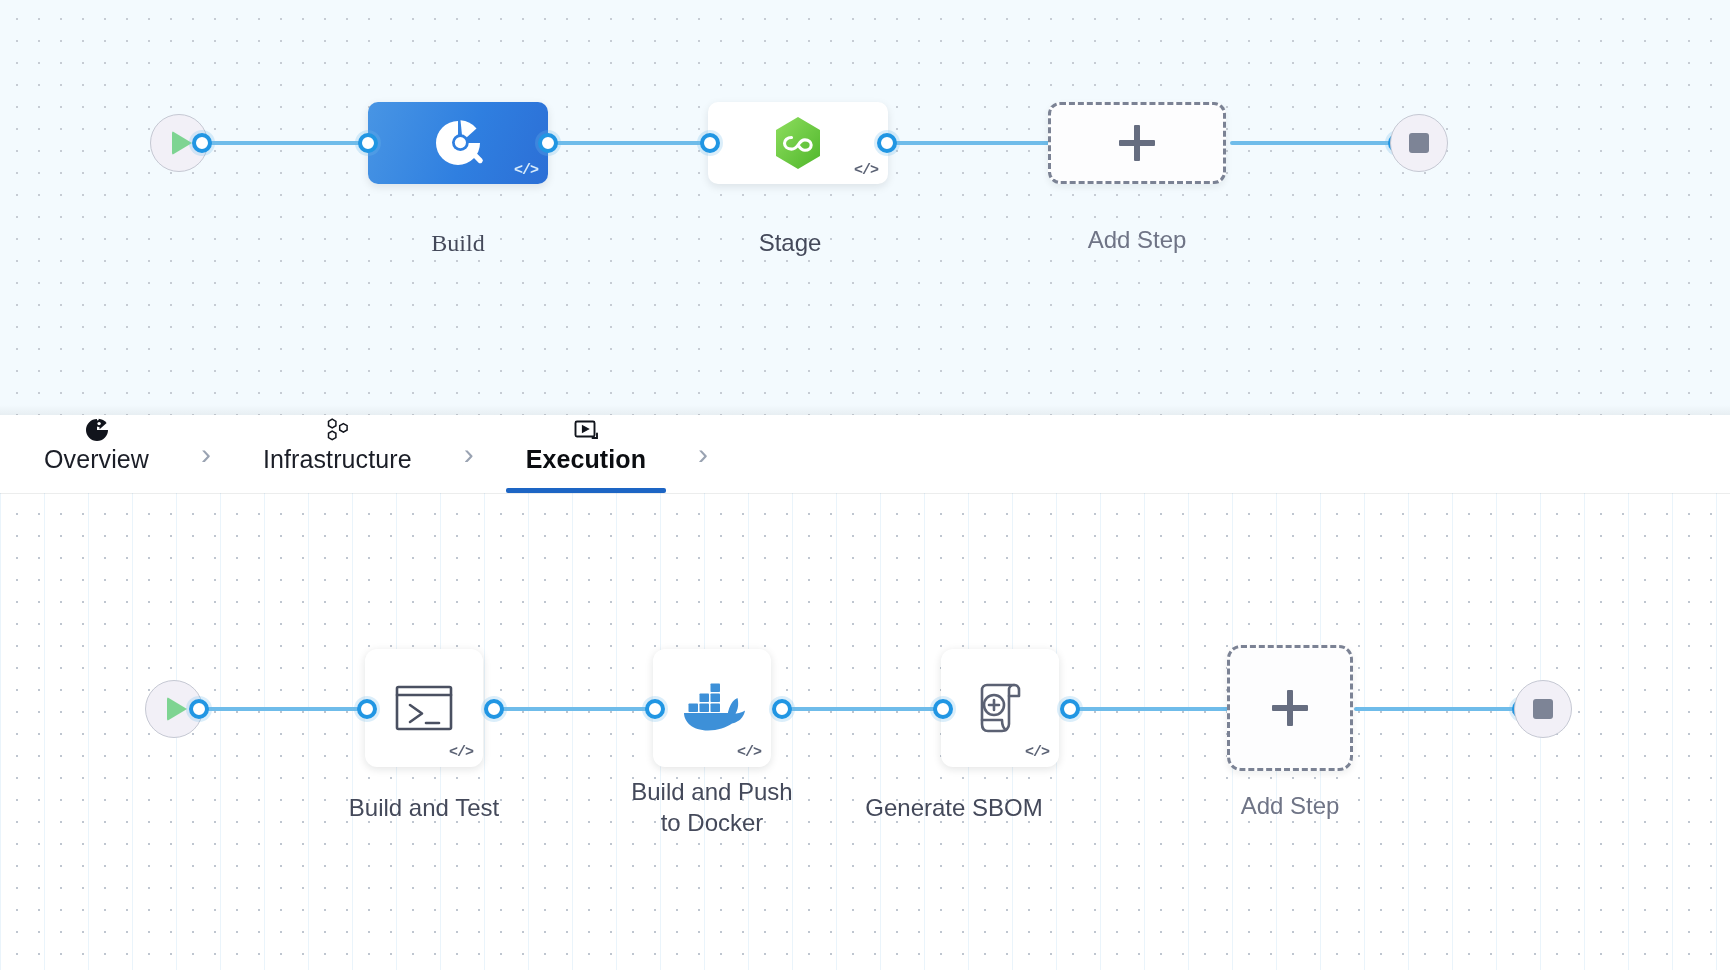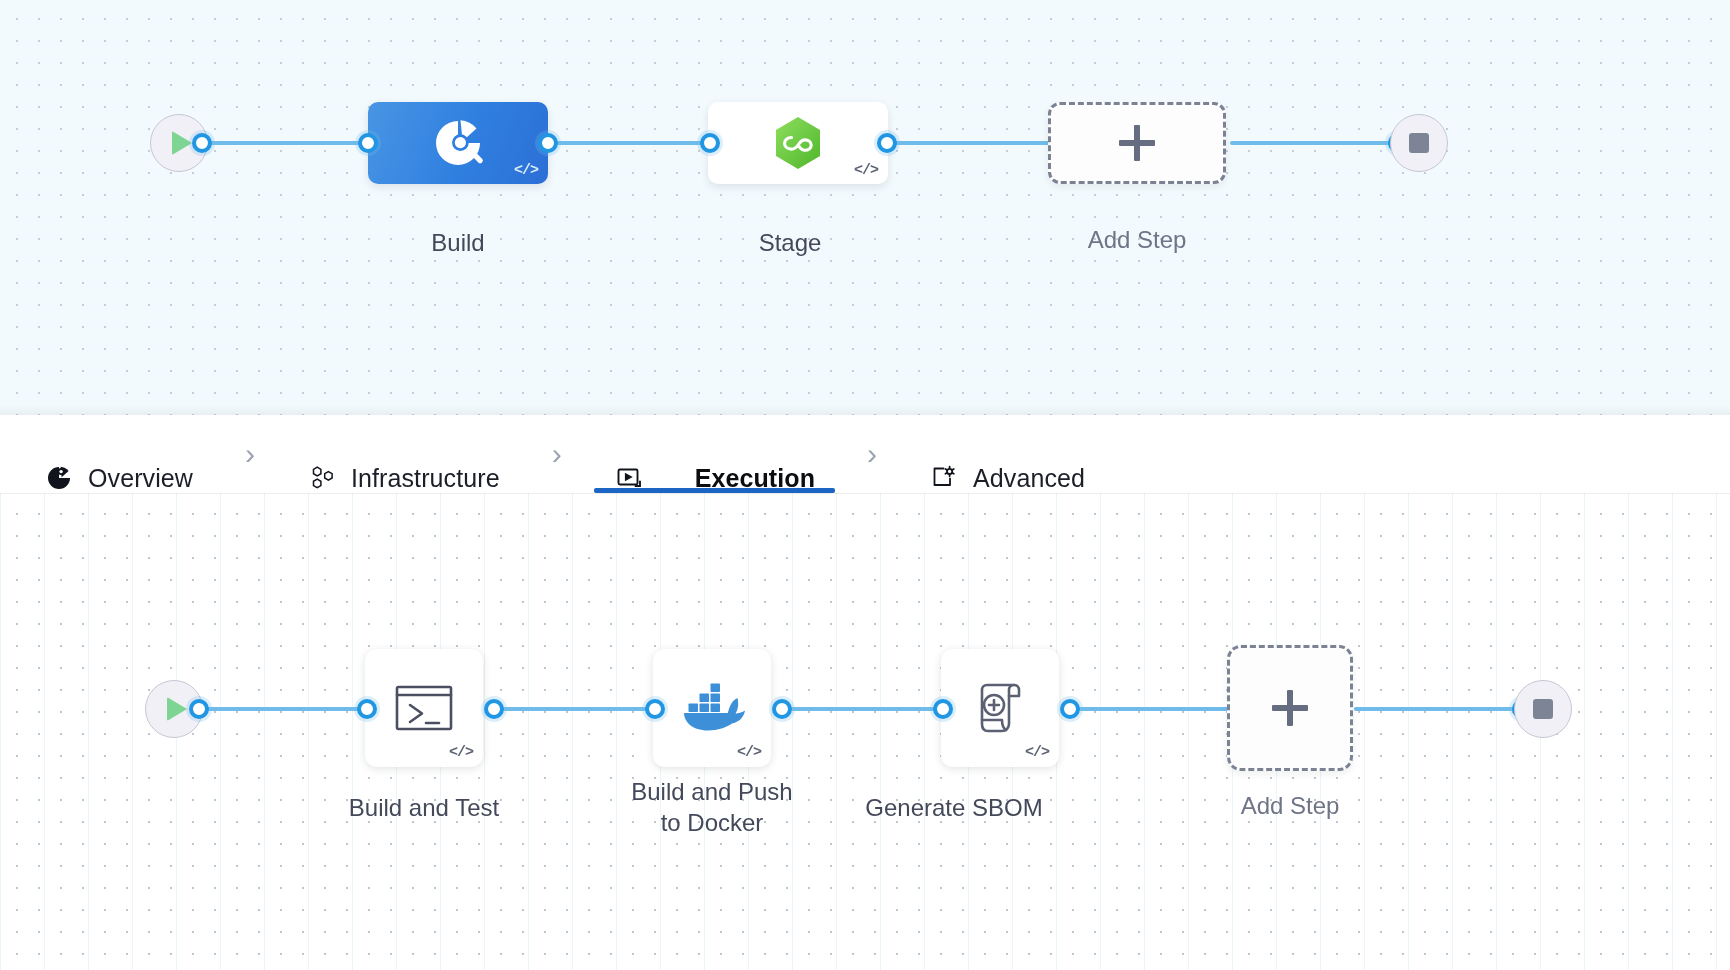--- a/index.html
+++ b/index.html
@@ -28,28 +28,28 @@
 
   
   .tabstrip {
     position: absolute; left: 0; top: 415px; width: 1730px; height: 78px;
     background: #ffffff;
     display: flex; align-items: center;
     box-shadow: 0 1px 0 rgba(16,22,26,0.08);
     z-index: 5;
   }
   .tab {
-    display: flex; align-items: flex-end; gap: 14px;
+    display: flex; align-items: center; 
     height: 78px; position: relative; padding: 0 4px;
-    cursor: pointer; user-select: none;
+    cursor: pointer; user-select: none; flex-direction: column;
   }
   .tab .tab-label {
     font-size: 25px; color: #1b1e27; letter-spacing: .1px; white-space: nowrap;
   }
-  .tab.active .tab-label { font-weight: bold; color: #0b0d11; margin-left: 37px; }
+  .tab.active .tab-label { font-weight: bold; color: #0b0d11; }
   .tab.active::after {
     content:""; position:absolute; left:-16px; right:-16px; bottom:0;
     height: 5px; background:#1d65c4; border-radius:2px;
   }
   .tab-sep {
     color:#9aa3b2; font-size: 30px; line-height:1;
     display:flex; align-items:center; justify-content:center;
   }
   .tab-ico { width: 30px; height: 30px; display:flex; align-items:center; justify-content:center; flex:0 0 auto; }
 
@@ -156,21 +156,21 @@
         <path d="M28 6 A22 22 0 1 0 50 28 L28 28 Z" fill="#ffffff"></path>
         <path d="M30.5 5.2 A22.8 22.8 0 0 1 46.5 13.4 L32.6 26.1 Z" fill="#ffffff"></path>
         <path d="M36.2 31.2 L50.2 45.6" stroke="#ffffff" stroke-width="5.2" stroke-linecap="round"></path>
         <circle cx="30.4" cy="27.6" r="8.4" fill="#2f7fe0"></circle>
         <circle cx="30.4" cy="27.6" r="5.6" fill="#ffffff"></circle>
       </svg>
       <span class="codebadge">&lt;/&gt;</span>
     </div>
     <div class="dot" style="left:358px; top:133px;"></div>
     <div class="dot" style="left:538px; top:133px;"></div>
-    <div class="node-label" style="left:328px; top:228px;">Build</div>
+    <div class="node-label" style="left:328px; top:228px;font-family:Liberation Serif, serif;">Build</div>
 
     <div class="stage-box deploy" style="left:708px; top:102px;">
       <svg width="52" height="56" viewBox="0 0 52 56">
         <defs>
           <linearGradient id="cdg" x1="0" y1="0" x2="1" y2="1">
             <stop offset="0%" stop-color="#8ede5e"></stop>
               <stop offset="100%" stop-color="#4fb62b"></stop>
           </linearGradient>
         </defs>
         <path d="M26 2 L48 15 L48 41 L26 54 L4 41 L4 15 Z" fill="url(#cdg)"></path>
@@ -228,30 +228,20 @@
           <rect x="3.5" y="5.5" width="19" height="15" rx="1.5"></rect>
           <path d="M10.5 9.8 L16.5 13 L10.5 16.2 Z" fill="#11141c" stroke-width="1.2"></path>
           <path d="M25 17.5 L25 22 L20.5 22"></path>
         </svg>
       </span>
       <span class="tab-label">Execution</span>
     </div>
 
     <span class="tab-sep" style="margin:0 48px;">›</span>
 
-    <div class="tab">
-      <span class="tab-ico">
-        <svg width="28" height="28" viewBox="0 0 28 28" fill="none" stroke="#11141c" stroke-width="1.8" stroke-linecap="round" stroke-linejoin="round">
-          <path d="M13.5 4.5 L4.5 4.5 L4.5 21 L20 21 L20 14.5"></path>
-          <circle cx="19.6" cy="7.4" r="2.6"></circle>
-          <path d="M19.6 2.6 L19.6 4.1 M19.6 10.7 L19.6 12.2 M15.4 5 L16.7 5.8 M22.5 9 L23.8 9.8 M15.4 9.8 L16.7 9 M22.5 5.8 L23.8 5"></path>
-        </svg>
-      </span>
-      <span class="tab-label">Advanced</span>
-    </div>
   </div>
 
   <div class="step-canvas">
 
     <div class="edge" style="left:200px; top:214px; width:170px;"></div>
     <div class="edge" style="left:488px; top:214px; width:170px;"></div>
     <div class="edge" style="left:776px; top:214px; width:170px;"></div>
     <div class="edge" style="left:1064px; top:214px; width:170px;"></div>
     <div class="edge" style="left:1354px; top:214px; width:170px;"></div>
 

